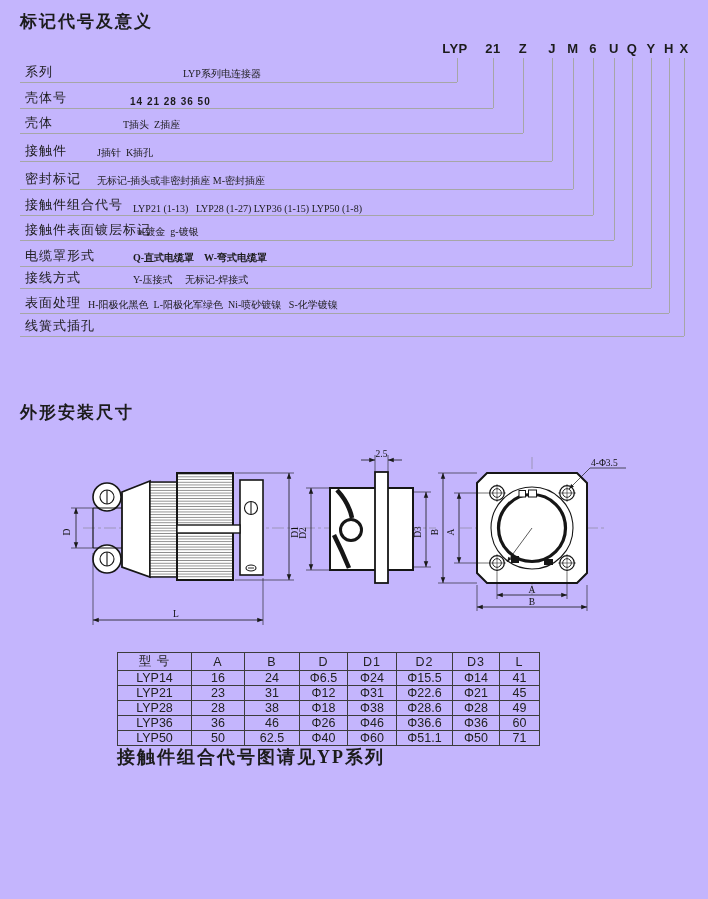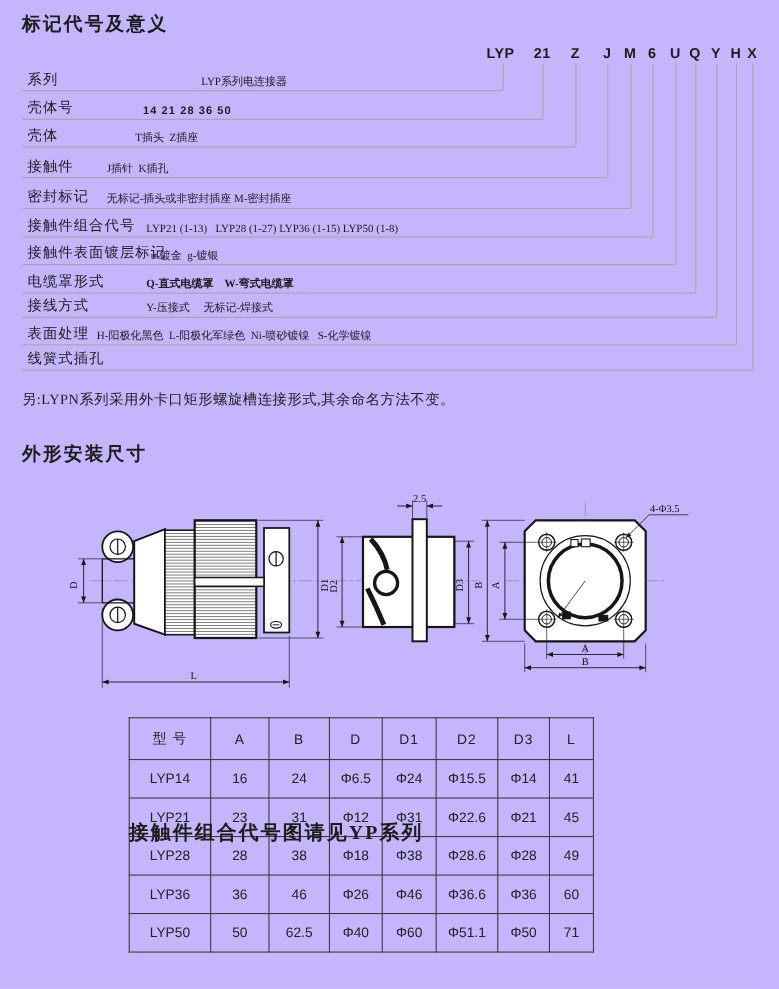--- a/index.html
+++ b/index.html
@@ -16,21 +16,21 @@
   .lrow .lbl{position:absolute;left:5px;bottom:1px;font-size:13px;letter-spacing:1px;white-space:pre;}
   .lrow .dsc{position:absolute;bottom:1px;font-size:10px;white-space:pre;}
   .dsc.sansb{font-family:"Liberation Sans",sans-serif;font-weight:bold;letter-spacing:1px;}
   .note{position:absolute;font-size:13px;letter-spacing:.5px;white-space:pre;}
   
   .draw{position:absolute;left:0;top:435px;}
   .dt{font-family:"Liberation Serif",serif;font-size:9.5px;fill:#111;}
   
   .spec{position:absolute;left:117px;top:652px;border-collapse:collapse;
         font-family:"Liberation Sans",sans-serif;font-size:12.5px;color:#222;}
-  .spec td,.spec th{border:1px solid #3c3c3c;text-align:center;padding:10px 2px;height:14px;
+  .spec td,.spec th{border:1px solid #3c3c3c;text-align:center;padding:0 2px;height:14px;
         font-weight:normal;}
   .spec th{letter-spacing:1px;}
   .tnote{position:absolute;left:117px;top:745px;font-size:18px;font-weight:bold;
         letter-spacing:2px;white-space:pre;}
 </style>
 </head>
 <body>
 
 <div class="page">
 
@@ -103,21 +103,20 @@
     </div>
     <div class="lrow" style="top:296px;width:649px;">
       <span class="lbl">表面处理</span>
       <span class="dsc" style="left:68px;">H-阳极化黑色  L-阳极化军绿色  Ni-喷砂镀镍   S-化学镀镍</span>
     </div>
     <div class="lrow" style="top:319px;width:664px;">
       <span class="lbl">线簧式插孔</span>
     </div>
   </div>
 
-  <div class="note" style="left:20px;top:354px;">另:LYPN系列采用外卡口矩形螺旋槽连接形式,其余命名方法不变。</div>
 
   <div class="h1" style="left:20px;top:401px;">外形安装尺寸</div>
 
   <svg class="draw" width="708" height="218" viewBox="0 0 708 218">
     <defs>
       <marker id="arr" viewBox="0 0 10 10" refX="9.5" refY="5" markerWidth="8" markerHeight="8" orient="auto-start-reverse">
           <path d="M0.5,1.5 L9.5,5 L0.5,8.5 Z" fill="#1a1a1a"></path>
         </marker>
       <pattern id="kn" width="6" height="2.7" patternUnits="userSpaceOnUse">
         <rect width="6" height="2.7" fill="#ffffff"></rect>

